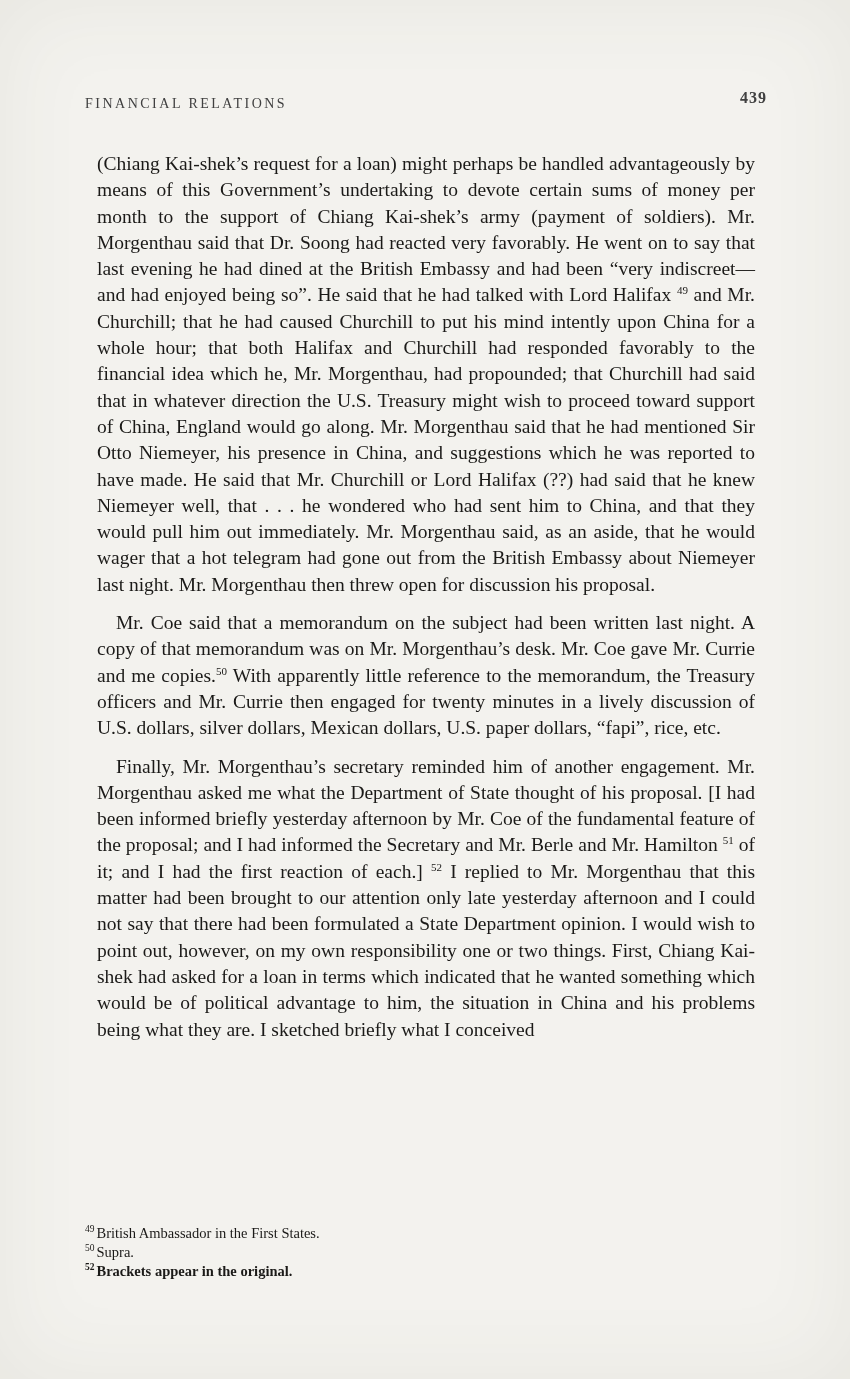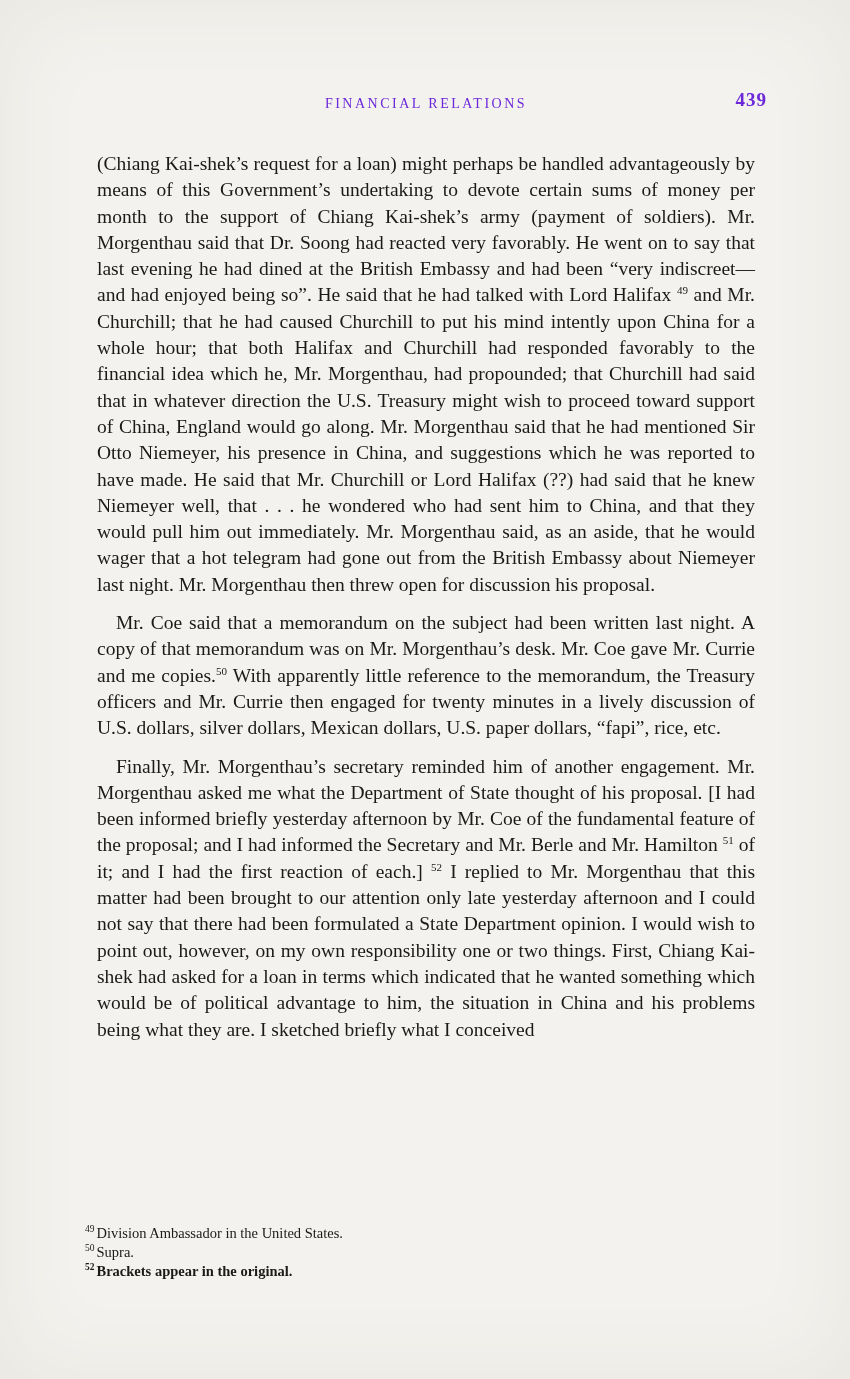--- a/index.html
+++ b/index.html
@@ -16,31 +16,31 @@
     box-shadow: inset 0 0 90px rgba(90, 80, 60, 0.07);
     font-family: "Liberation Serif", serif;
     color: #1b1a18;
     overflow: hidden;
   }
   .running-head {
     position: absolute;
     top: 96px;
     left: 85px;
     width: 682px;
-    text-align: center;
+    text-align: left;
     font-size: 14px;
     letter-spacing: 2.5px;
     font-weight: 400;
-    color: #6d28d9;
+    color: #404040;
   }
   .page-number {
     position: absolute;
     right: 0;
     top: -7px;
-    font-size: 19px;
+    font-size: 16px;
     font-weight: 700;
     letter-spacing: 1px;
   }
   .body-text {
     position: absolute;
     top: 139px;
     left: 85px;
     width: 682px;
     font-size: 19.5px;
     line-height: 26.3px;
@@ -91,18 +91,18 @@
     <span class="page-number">439</span>
   </div>
 
   <div class="body-text" id="body-text">
       <p class="para">(Chiang Kai-shek’s request for a loan) might perhaps be handled advantageously by means of this Government’s undertaking to devote certain sums of money per month to the support of Chiang Kai-shek’s army (payment of soldiers). Mr. Morgenthau said that Dr. Soong had reacted very favorably. He went on to say that last evening he had dined at the British Embassy and had been “very indiscreet—and had enjoyed being so”. He said that he had talked with Lord Halifax <sup class="fn-ref">49</sup> and Mr. Churchill; that he had caused Churchill to put his mind intently upon China for a whole hour; that both Halifax and Churchill had responded favorably to the financial idea which he, Mr. Morgenthau, had propounded; that Churchill had said that in whatever direction the U.S. Treasury might wish to proceed toward support of China, England would go along. Mr. Morgenthau said that he had mentioned Sir Otto Niemeyer, his presence in China, and suggestions which he was reported to have made. He said that Mr. Churchill or Lord Halifax (??) had said that he knew Niemeyer well, that . . . he wondered who had sent him to China, and that they would pull him out immediately. Mr. Morgenthau said, as an aside, that he would wager that a hot telegram had gone out from the British Embassy about Niemeyer last night. Mr. Morgenthau then threw open for discussion his proposal.</p>
       <p class="para indent">Mr. Coe said that a memorandum on the subject had been written last night. A copy of that memorandum was on Mr. Morgenthau’s desk. Mr. Coe gave Mr. Currie and me copies.<sup class="fn-ref">50</sup> With apparently little reference to the memorandum, the Treasury officers and Mr. Currie then engaged for twenty minutes in a lively discussion of U.S. dollars, silver dollars, Mexican dollars, U.S. paper dollars, “fapi”, rice, etc.</p>
       <p class="para indent">Finally, Mr. Morgenthau’s secretary reminded him of another engagement. Mr. Morgenthau asked me what the Department of State thought of his proposal. [I had been informed briefly yesterday afternoon by Mr. Coe of the fundamental feature of the proposal; and I had informed the Secretary and Mr. Berle and Mr. Hamilton <sup class="fn-ref">51</sup> of it; and I had the first reaction of each.] <sup class="fn-ref">52</sup> I replied to Mr. Morgenthau that this matter had been brought to our attention only late yesterday afternoon and I could not say that there had been formulated a State Department opinion. I would wish to point out, however, on my own responsibility one or two things. First, Chiang Kai-shek had asked for a loan in terms which indicated that he wanted something which would be of political advantage to him, the situation in China and his problems being what they are. I sketched briefly what I conceived</p>
     </div>
 
   <div class="footnotes" id="footnotes">
-      <p class="footnote"><sup class="fn-marker">49</sup><span class="fn-text">Division Ambassador in the United States.</span></p>
+      <p class="footnote"><sup class="fn-marker">49</sup><span class="fn-text">British Ambassador in the First States.</span></p>
       <p class="footnote"><sup class="fn-marker">50</sup><span class="fn-text fn-italic">Supra.</span></p>
       <p class="footnote fn-bold"><sup class="fn-marker">52</sup><span class="fn-text">Brackets appear in the original.</span></p>
     </div>
 
 </div>
 
 </body></html>

